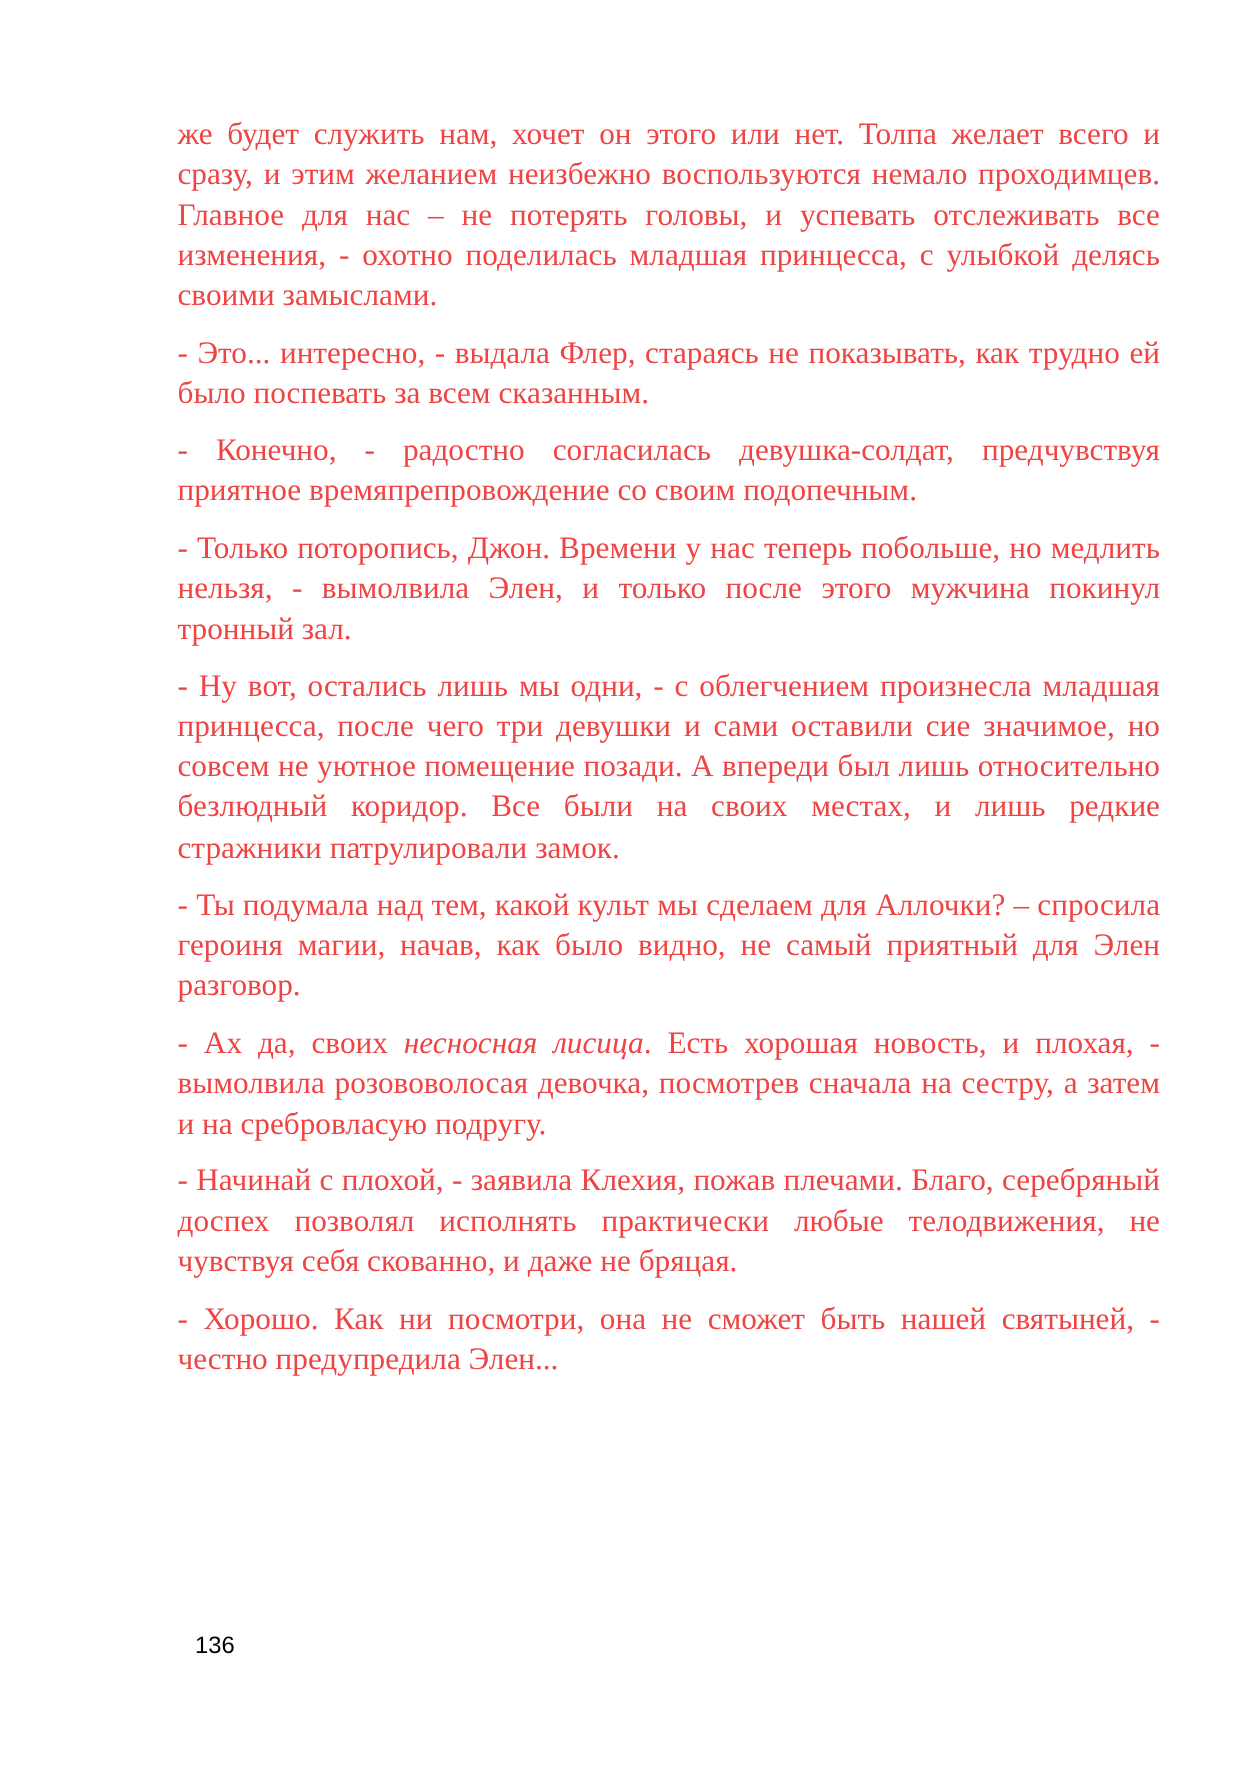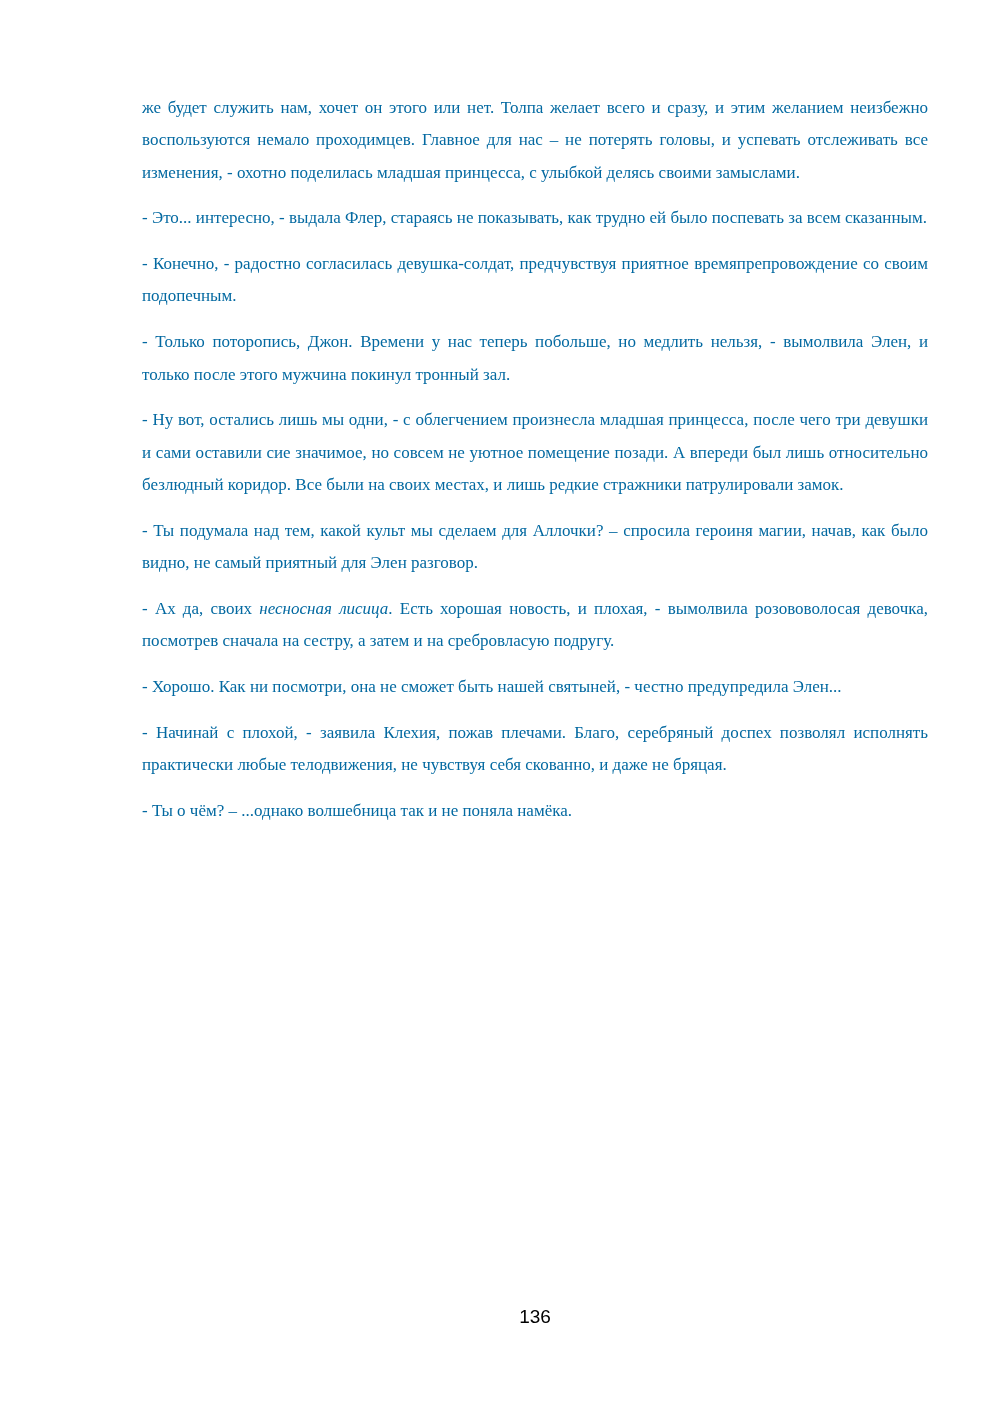--- a/index.html
+++ b/index.html
@@ -13,65 +13,63 @@
     height: 1414px;
     background: #ffffff;
     overflow: hidden;
   }
   .text-block {
     position: absolute;
     left: 142px;
     top: 92px;
     width: 786px;
     font-family: "Liberation Serif", "DejaVu Serif", serif;
-    font-size: 17px;
+    font-size: 25px;
     line-height: 32.3px;
-    color: #0369a1;
+    color: #ef4444;
     text-align: justify;
   }
   .text-block p {
     margin: 0 0 13.5px 0;
     padding: 0;
   }
   .text-block p:last-child {
     margin-bottom: 0;
   }
   .seg-normal {
     font-weight: normal;
     font-style: normal;
   }
   .seg-bold-italic {
     font-weight: normal;
     font-style: italic;
   }
   .page-footer {
     position: absolute;
-    left: 142px;
+    left: 156px;
     top: 1306px;
     width: 786px;
-    text-align: center;
   }
   .page-number {
     font-family: "Liberation Sans", "DejaVu Sans", sans-serif;
     font-size: 19px;
     color: #000000;
   }
 </style>
 </head>
 <body>
 
 <div class="page">
   <main class="text-block" id="paragraphs">
       <p><span class="seg-normal">же будет служить нам, хочет он этого или нет. Толпа желает всего и сразу, и этим желанием неизбежно воспользуются немало проходимцев. Главное для нас – не потерять головы, и успевать отслеживать все изменения, - охотно поделилась младшая принцесса, с улыбкой делясь своими замыслами.</span></p>
       <p><span class="seg-normal">- Это... интересно, - выдала Флер, стараясь не показывать, как трудно ей было поспевать за всем сказанным.</span></p>
       <p><span class="seg-normal">- Конечно, - радостно согласилась девушка-солдат, предчувствуя приятное времяпрепровождение со своим подопечным.</span></p>
       <p><span class="seg-normal">- Только поторопись, Джон. Времени у нас теперь побольше, но медлить нельзя, - вымолвила Элен, и только после этого мужчина покинул тронный зал.</span></p>
       <p><span class="seg-normal">- Ну вот, остались лишь мы одни, - с облегчением произнесла младшая принцесса, после чего три девушки и сами оставили сие значимое, но совсем не уютное помещение позади. А впереди был лишь относительно безлюдный коридор. Все были на своих местах, и лишь редкие стражники патрулировали замок.</span></p>
       <p><span class="seg-normal">- Ты подумала над тем, какой культ мы сделаем для Аллочки? – спросила героиня магии, начав, как было видно, не самый приятный для Элен разговор.</span></p>
       <p><span class="seg-normal">- Ах да, своих </span><span class="seg-bold-italic">несносная лисица</span><span class="seg-normal">. Есть хорошая новость, и плохая, - вымолвила розововолосая девочка, посмотрев сначала на сестру, а затем и на сребровласую подругу.</span></p>
+      <p><span class="seg-normal">- Начинай с плохой, - заявила Клехия, пожав плечами. Благо, серебряный доспех позволял исполнять практически любые телодвижения, не чувствуя себя скованно, и даже не бряцая.</span></p>
       <p><span class="seg-normal">- Хорошо. Как ни посмотри, она не сможет быть нашей святыней, - честно предупредила Элен...</span></p>
-      <p><span class="seg-normal">- Начинай с плохой, - заявила Клехия, пожав плечами. Благо, серебряный доспех позволял исполнять практически любые телодвижения, не чувствуя себя скованно, и даже не бряцая.</span></p>
-      <p><span class="seg-normal">- Ты о чём? – ...однако волшебница так и не поняла намёка.</span></p>
     </main>
   <footer class="page-footer">
     <span class="page-number">136</span>
   </footer>
 </div>
 
 </body></html>

